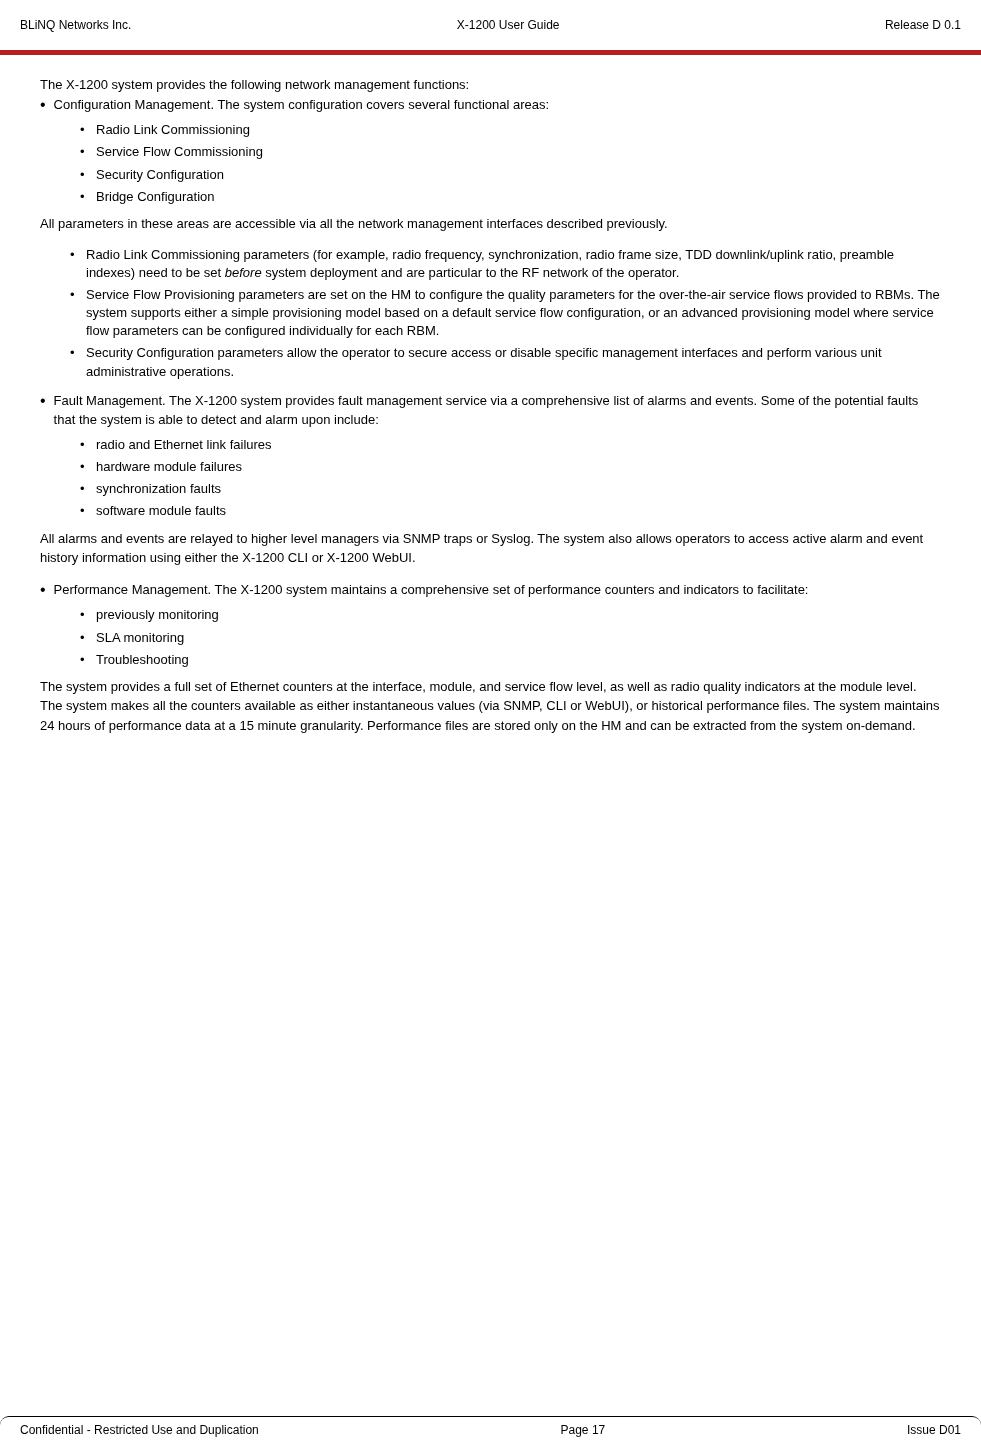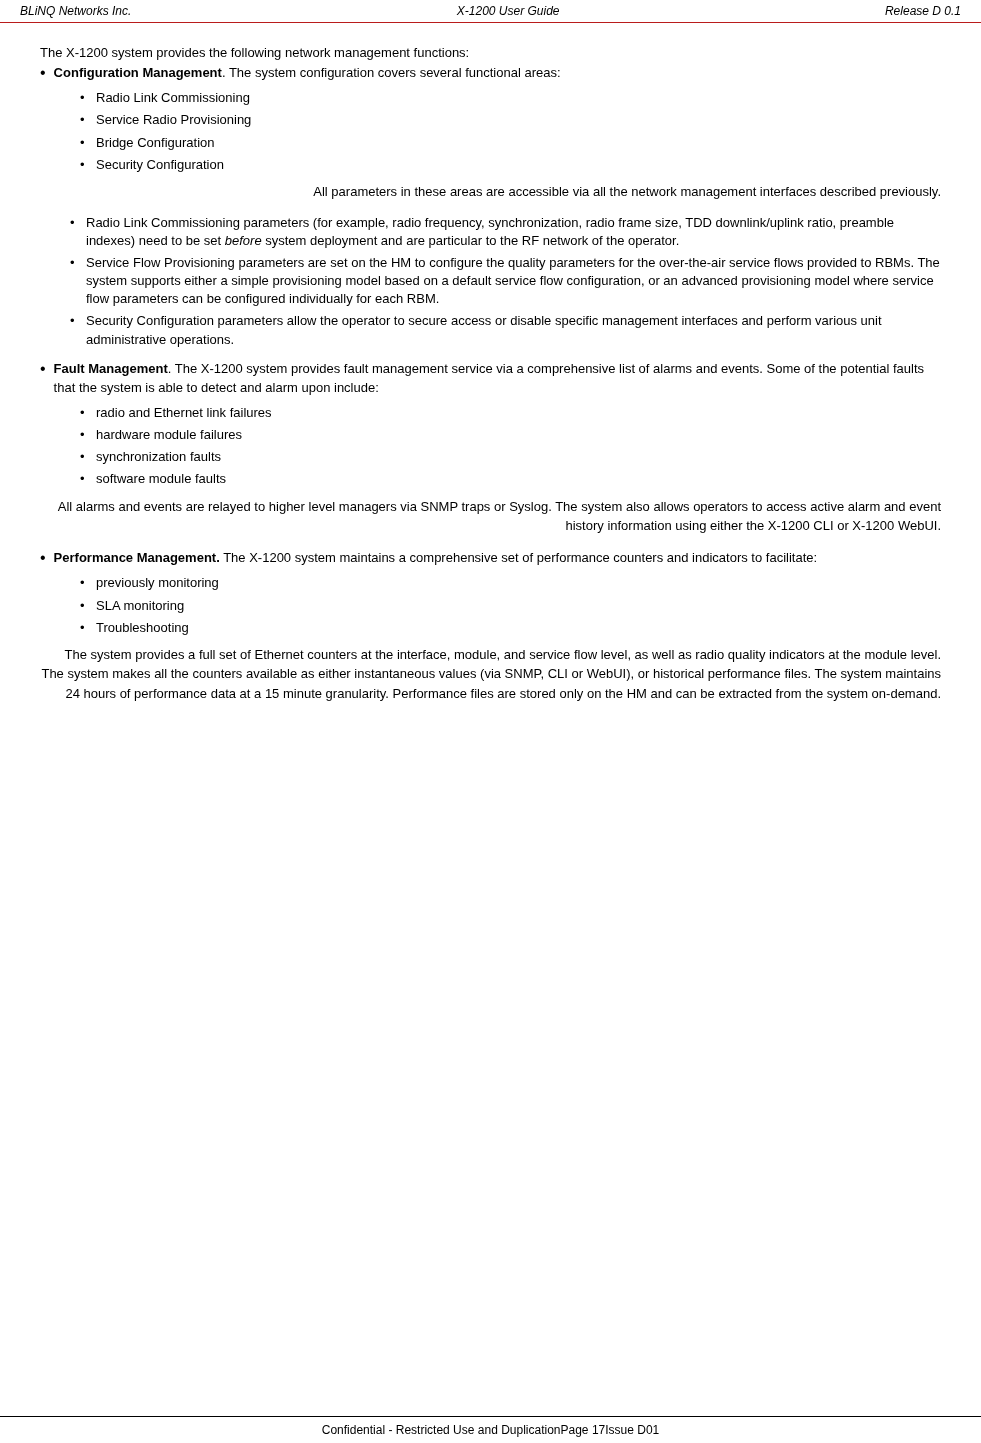--- a/index.html
+++ b/index.html
@@ -9,47 +9,47 @@
       color: #000;
       background: #fff;
       width: 981px;
       min-height: 1443px;
       position: relative;
     }
     .header {
       display: flex;
       justify-content: space-between;
       align-items: center;
-      padding: 4px 20px;
-      border-bottom: 1px solid #b91c1c;
+      padding: 18px 20px;
+      border-bottom: 5px solid #b91c1c;
       font-size: 12px;
-      font-style: italic;
     }
     .footer {
       position: absolute;
       bottom: 0;
       left: 0;
       right: 0;
       display: flex;
-      justify-content: center;
+      justify-content: space-between;
       align-items: center;
       padding: 6px 20px;
       border-top: 1px solid #000;
       font-size: 12px;
+      border-radius: 9px;
     }
     .content {
       padding: 20px 40px 60px 40px;
     }
     .intro-para {
       margin-bottom: 0;
       font-size: 13px;
       line-height: 1.5;
     }
     .section-title {
-      font-weight: bold;
+      font-weight: normal;
       font-size: 13px;
     }
     ul.top-level {
       list-style: none;
       padding: 0;
       margin: 0;
     }
     ul.top-level > li {
       margin-bottom: 10px;
     }
@@ -84,21 +84,20 @@
     }
     ul.nested-level > li::before {
       content: "•";
       position: absolute;
       left: 0;
     }
     .para-block {
       font-size: 13px;
       line-height: 1.5;
       margin-bottom: 12px;
-      text-align: right;
     }
     em { font-style: italic; }
     .top-li-row {
       display: flex;
       align-items: flex-start;
       font-size: 13px;
       line-height: 1.5;
     }
     .bullet-dot {
       margin-right: 8px;
@@ -123,23 +122,23 @@
 
     <li>
       <div class="top-li-row">
         <span class="bullet-dot">•</span>
         <span class="top-li-text">
           <span class="section-title">Configuration Management</span><span>. The system configuration covers several functional areas:</span>
         </span>
       </div>
       <ul class="nested-level">
         <li><span>Radio Link Commissioning</span></li>
-        <li><span>Service Radio Provisioning</span></li>
+        <li><span>Service Flow Commissioning</span></li>
+        <li><span>Security Configuration</span></li>
         <li><span>Bridge Configuration</span></li>
-        <li><span>Security Configuration</span></li>
       </ul>
       <p class="para-block">All parameters in these areas are accessible via all the network management interfaces described previously.</p>
       <ul class="sub-level">
         <li>Radio Link Commissioning parameters (for example, radio frequency, synchronization, radio frame size, TDD downlink/uplink ratio, preamble indexes) need to be set <em>before</em> system deployment and are particular to the RF network of the operator.</li>
         <li>Service Flow Provisioning parameters are set on the HM to configure the quality parameters for the over-the-air service flows provided to RBMs. The system supports either a simple provisioning model based on a default service flow configuration, or an advanced provisioning model where service flow parameters can be configured individually for each RBM.</li>
         <li>Security Configuration parameters allow the operator to secure access or disable specific management interfaces and perform various unit administrative operations.</li>
       </ul>
     </li>
 
     <li>

